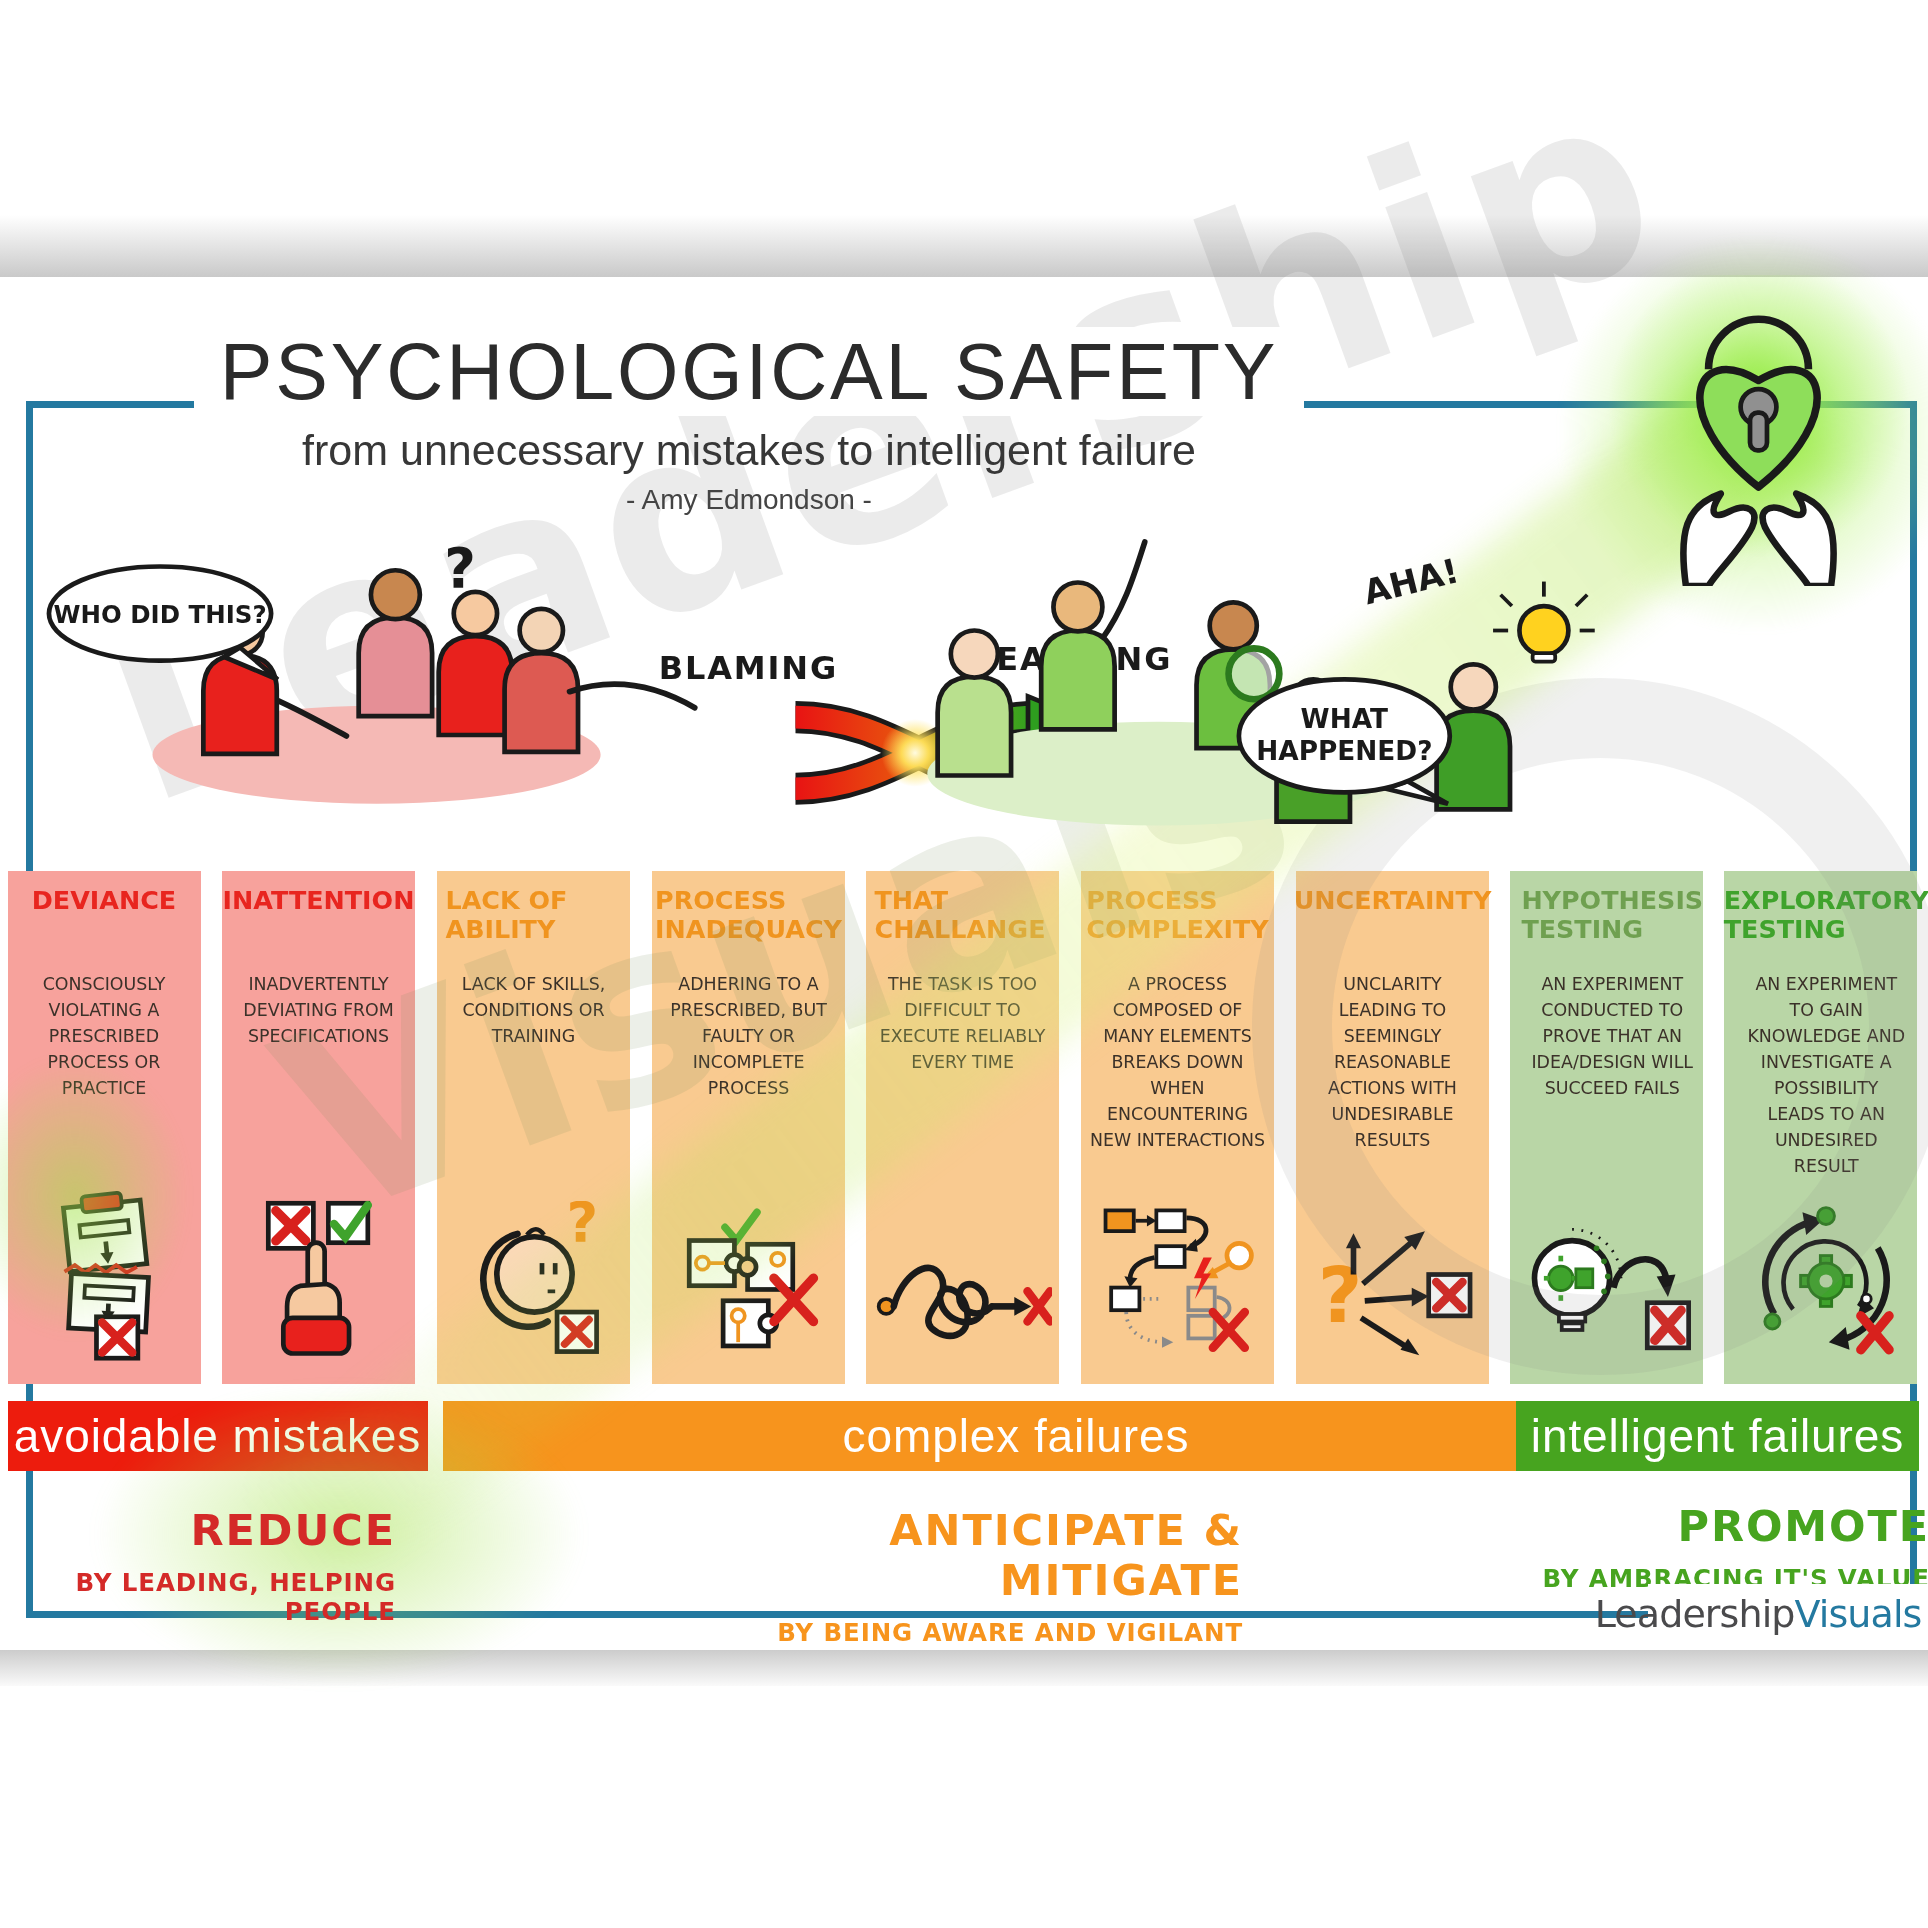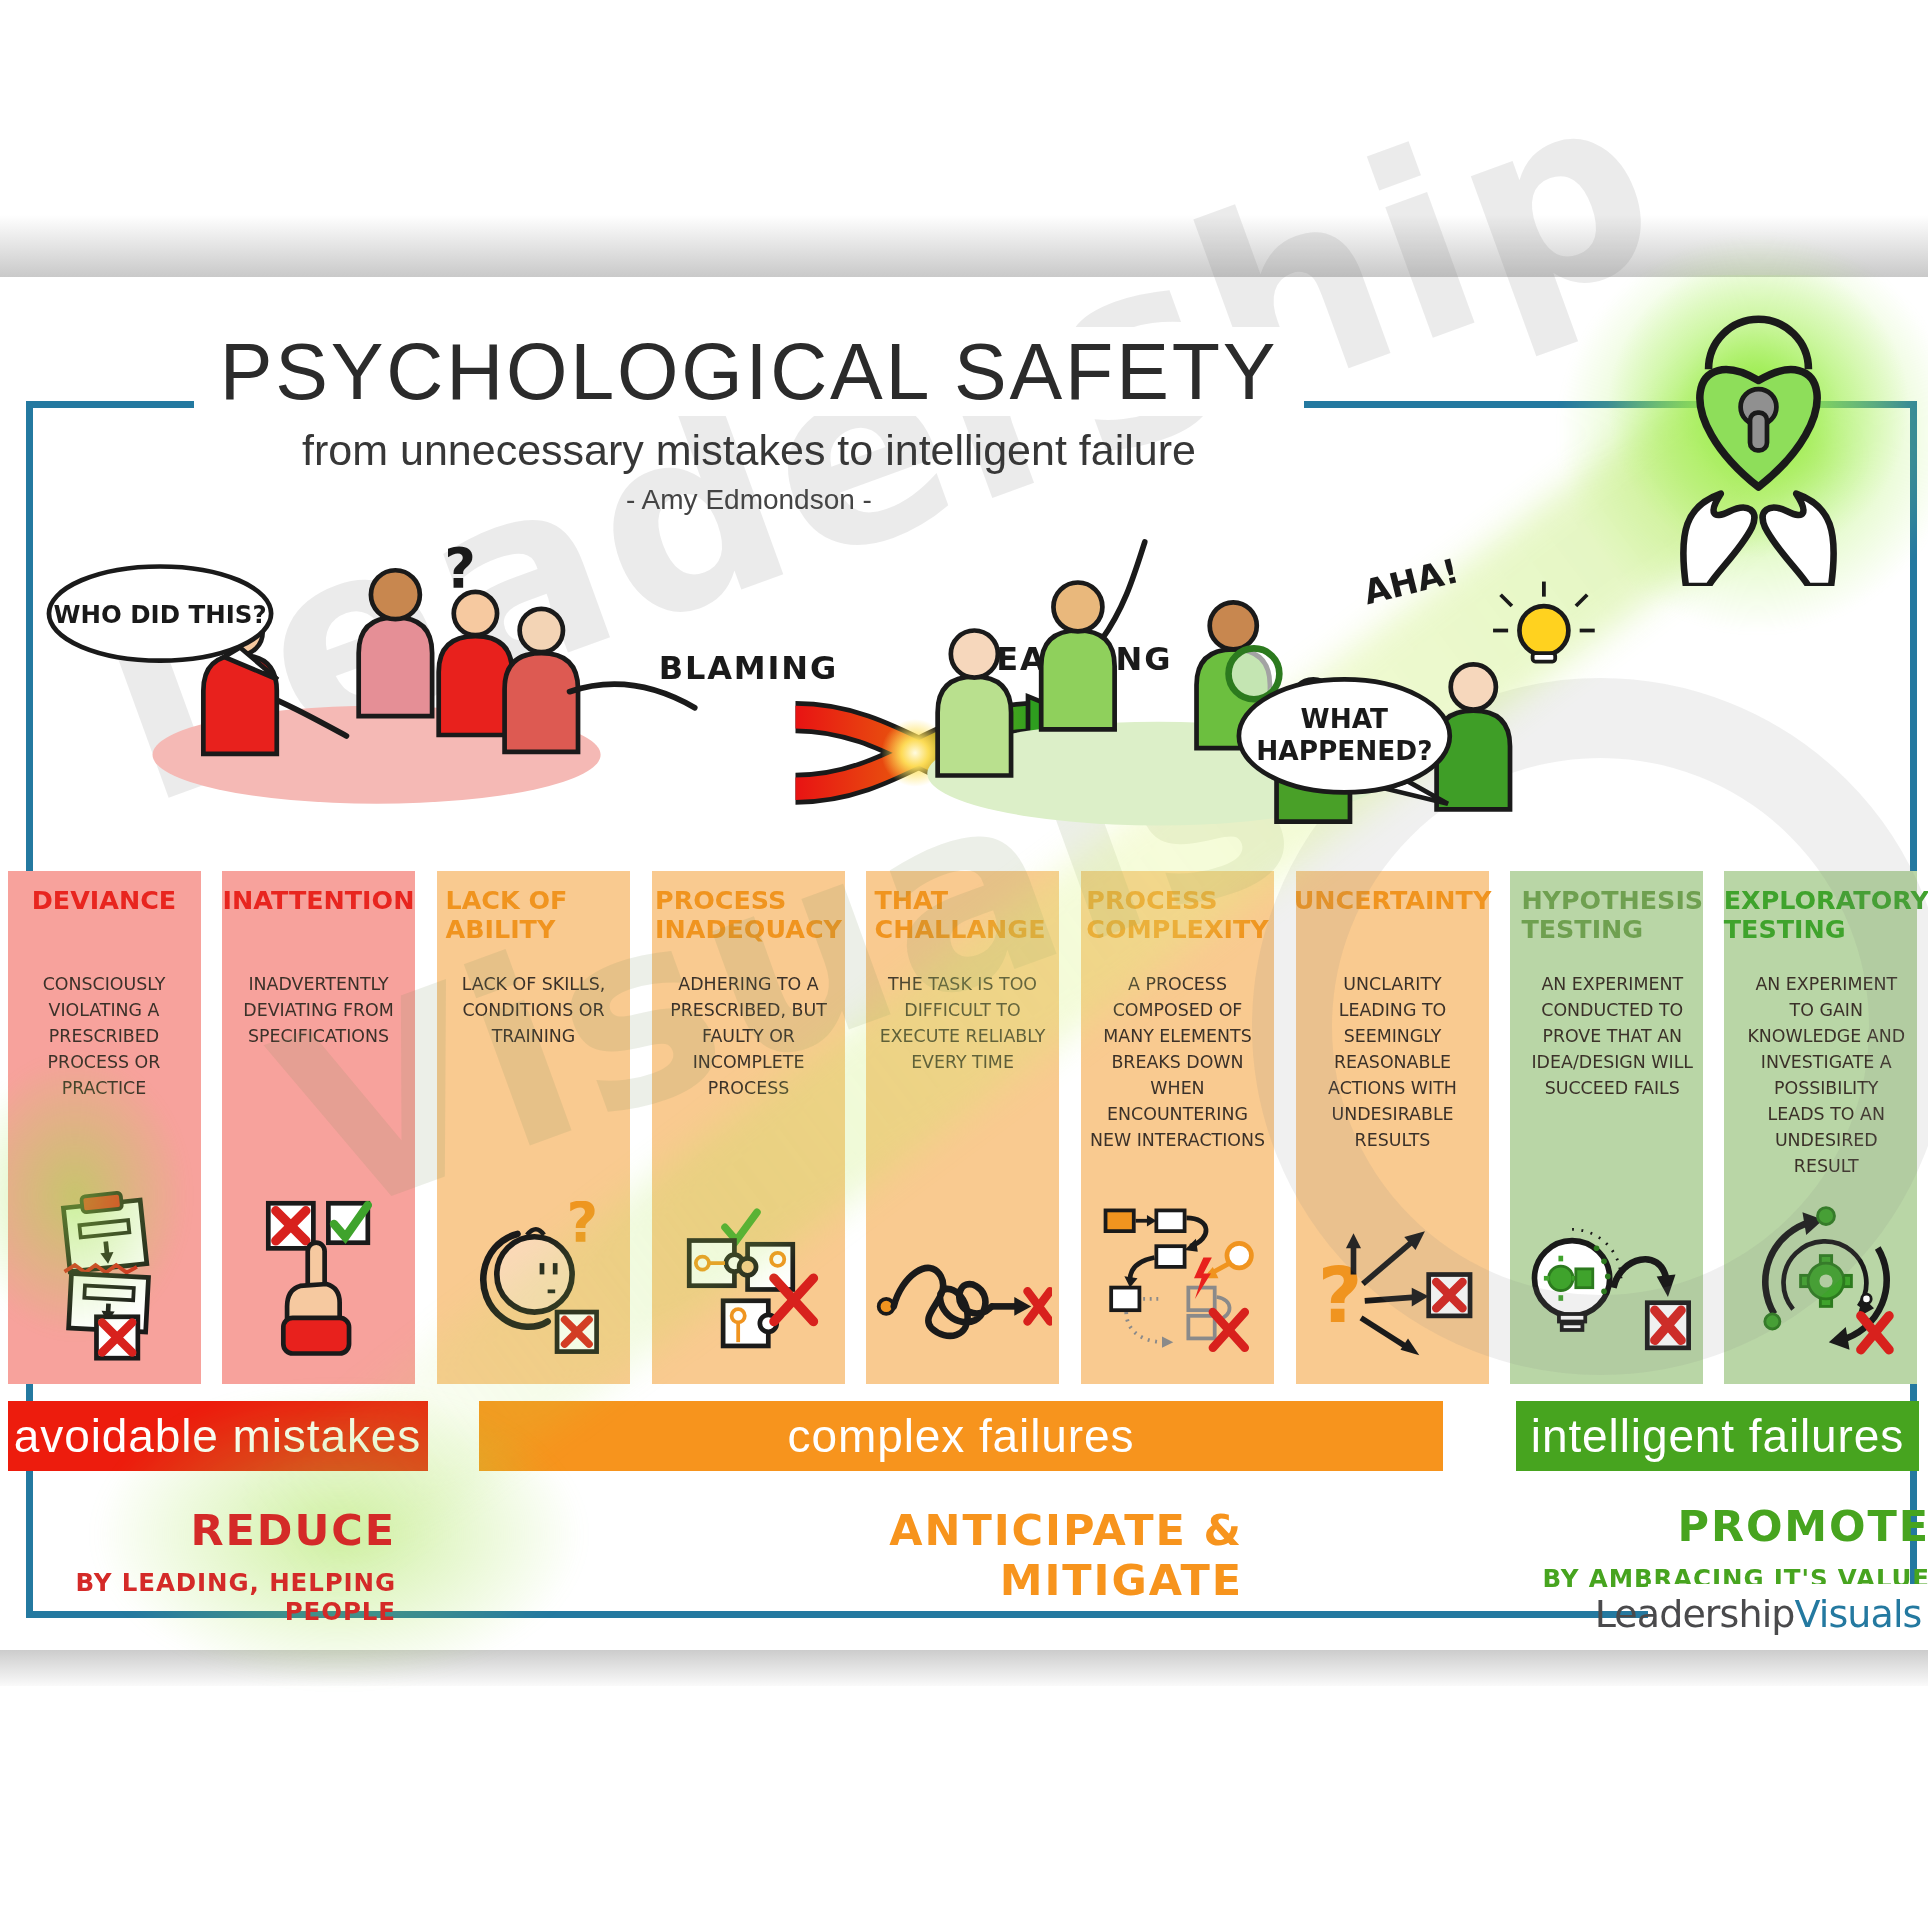--- a/index.html
+++ b/index.html
@@ -58,21 +58,21 @@
   .col-h{font-weight:bold;font-size:25.4px;text-align:left;line-height:1.15;min-height:62px;}
   .col.red .col-h{color:#e8251f;} .col.orange .col-h{color:#f0941f;}
   .col.green .col-h{color:#6fa050;} .col.c9 .col-h{color:#3fa32c;}
   .col-b{font-size:17.4px;font-weight:500;color:#3b3129;text-align:center;line-height:1.5;margin-top:22.6px;}
   .col-icon{margin-top:auto;margin-bottom:22.6px;}
 
   
   .bar{position:absolute;top:1401px;height:70px;z-index:4;display:flex;align-items:center;justify-content:center;
        color:#fff;font-family:"Liberation Sans",sans-serif;font-size:46px;letter-spacing:0.9px;}
   .bar1{left:7.5px;width:420px;background:#ed1c0d;}
-  .bar2{left:443px;width:964px;background:#f7941d;margin-left:36px;}
+  .bar2{left:443px;width:1146px;background:#f7941d;}
   .bar3{left:1516px;width:403px;background:#47a41f;}
 
   .action{position:absolute;text-align:right;z-index:8;}
   .action-title{font-size:43px;font-weight:bold;letter-spacing:1.9px;}
   .action-sub{font-size:24.5px;font-weight:bold;margin-top:13px;letter-spacing:0.9px;}
   .act1{left:19px;top:1505px;width:377px;color:#d42a28;}
   .act2{left:678px;top:1505px;width:565px;color:#f7941d;}
   .act3{left:1535px;top:1501px;width:395px;color:#47a41f;}
 
   
@@ -402,20 +402,21 @@
   <div class="bar bar1">avoidable mistakes</div>
   <div class="bar bar2">complex failures</div>
   <div class="bar bar3">intelligent failures</div>
 
   <div class="action act1">
     <div class="action-title">REDUCE</div>
     <div class="action-sub">BY LEADING, HELPING PEOPLE</div>
   </div>
   <div class="action act2">
     <div class="action-title">ANTICIPATE &amp; MITIGATE</div>
+    <div class="action-sub">BY BEING AWARE AND VIGILANT</div>
   </div>
   <div class="action act3">
     <div class="action-title">PROMOTE</div>
     <div class="action-sub">BY AMBRACING IT'S VALUE</div>
   </div>
 
   <div class="logo">
     <span class="logo-leadership">Leadership</span>
     <svg width="53" height="34" viewBox="0 0 56 36">
       <path d="M2,18 Q28,-8 54,18 Q28,44 2,18 Z" fill="#fff" stroke="#1a1a1a" stroke-width="2.5"></path>

